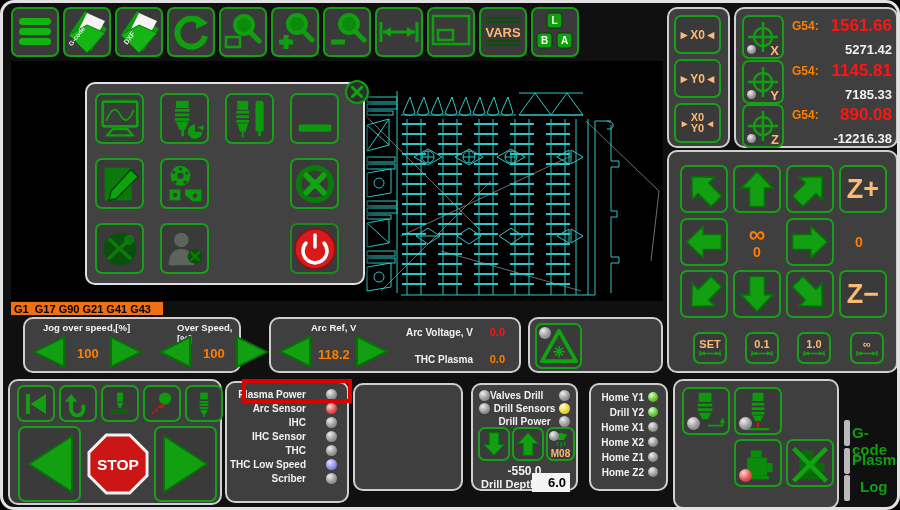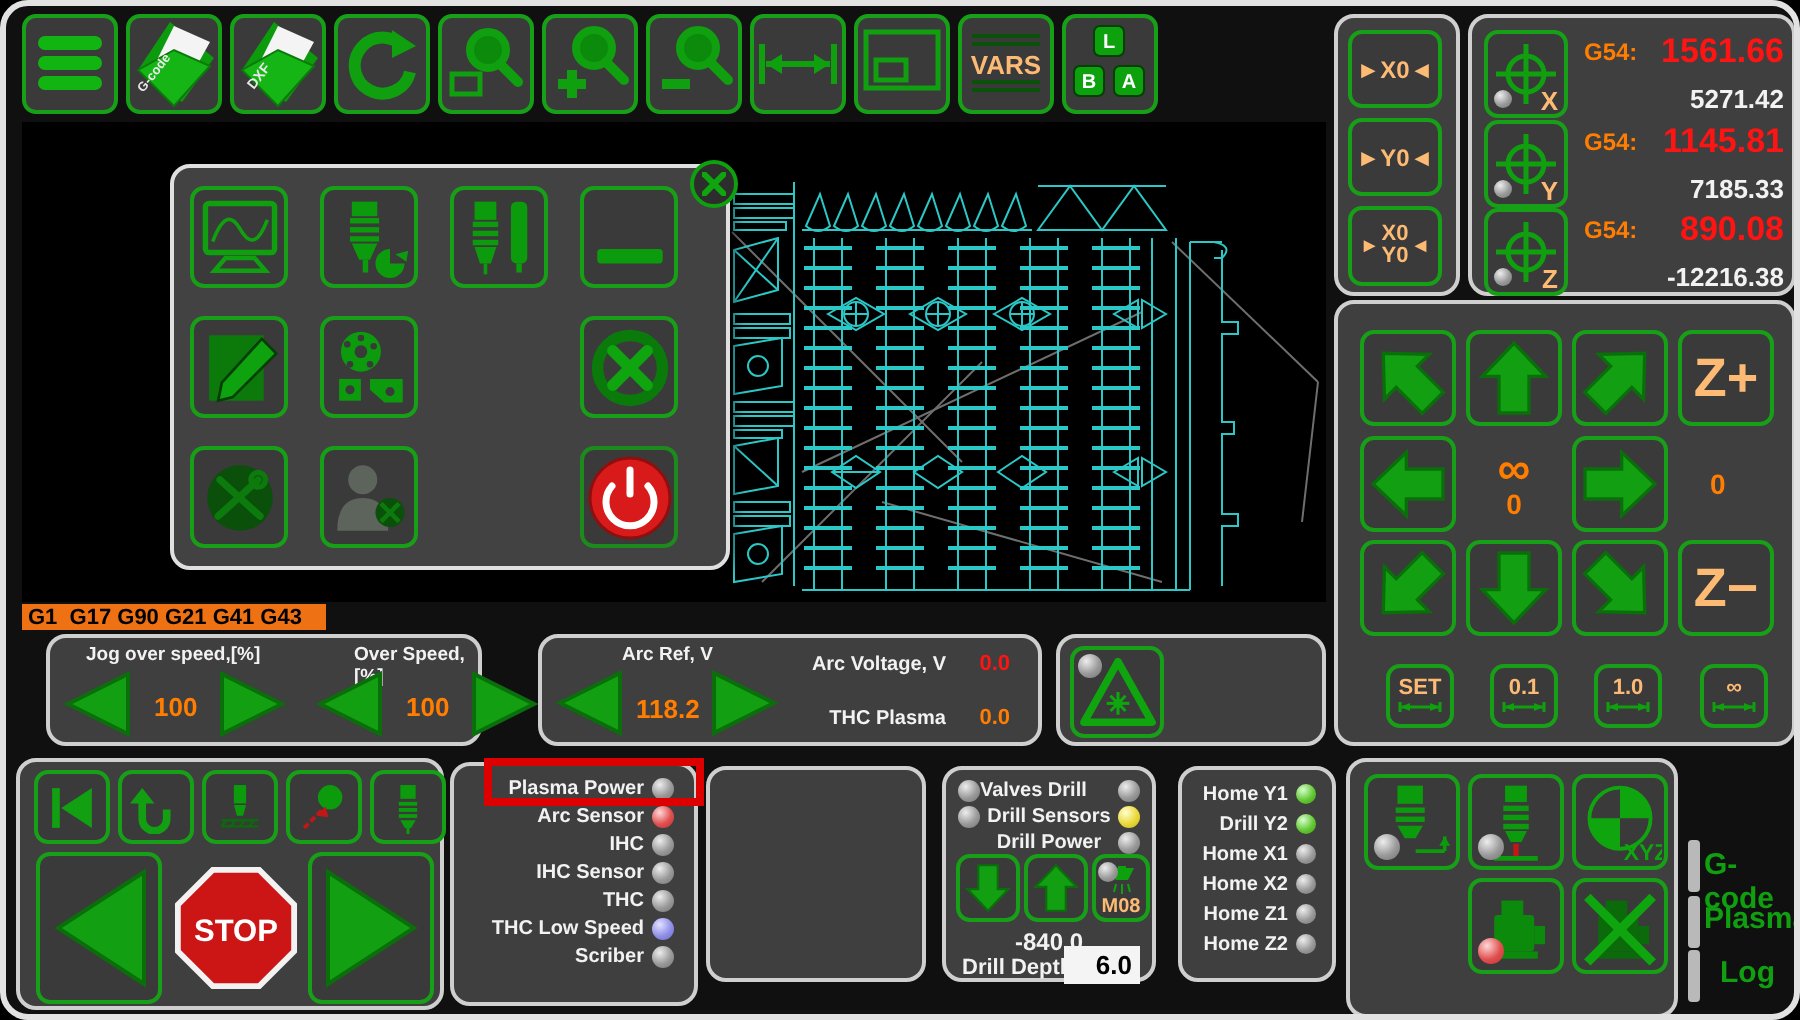--- a/index.html
+++ b/index.html
@@ -25,21 +25,21 @@
   .axled{position:absolute;left:3px;bottom:3px;width:9px;height:9px;}
   .axletter{position:absolute;right:3px;bottom:-1px;font-size:13px;}
   .g54{position:absolute;left:50px;top:4px;font-size:12px;}
   .vprog{position:absolute;right:2px;top:1px;font-size:17px;}
   .vmach{position:absolute;right:2px;bottom:2px;font-size:13px;}
   
   .jbtn{width:48px;height:48px;}
   .sbtn{width:34px;height:32px;flex-direction:column;}
   .sbtn span{font-size:11px;line-height:10px;}
   
-  .ind-row{position:absolute;left:0;right:10px;height:13px;display:flex;justify-content:flex-end;align-items:center;gap:4px;text-align:right;}
+  .ind-row{position:absolute;left:0;right:10px;height:13px;display:flex;justify-content:flex-end;align-items:center;gap:20px;text-align:right;}
   .ind-label{color:#f2f2f2;font-weight:bold;font-size:10px;white-space:nowrap;}
   .home-row{position:absolute;left:6px;right:8px;height:12px;display:flex;justify-content:flex-end;align-items:center;gap:4px;}
   .home-row .led{width:10px;height:10px;}
   .drillrow{position:absolute;left:6px;right:6px;height:13px;display:flex;align-items:center;}
   .tabbar{position:absolute;width:6px;height:26px;background:#b9b9b9;border-radius:2px;}
   .tablab{position:absolute;font-size:15px;font-weight:bold;color:#0f9f0f;}
   .stepline{margin-top:1px;}
 </style>
 </head>
 <body>
@@ -702,21 +702,21 @@
           <rect x="6" y="0" width="4" height="2" fill="#0da10d"></rect>
         <g stroke="#0da10d" stroke-width="1">
             <line x1="5" y1="9" x2="4" y2="13"></line>
             <line x1="8" y1="9" x2="8" y2="14"></line>
             <line x1="11" y1="9" x2="12" y2="13"></line>
           </g>
       </svg>
       <span class="grn" style="font-size:10px">M08</span>
       <span class="led led-gray" style="position:absolute;left:1px;top:2px;width:10px;height:10px"></span>
     </div>
-    <span class="wht" style="position:absolute;left:0;right:0;top:79px;text-align:center;font-size:12px">-840.0</span>
+    <span class="wht" style="position:absolute;left:0;right:0;top:79px;text-align:center;font-size:12px">-550.0</span>
     <span class="wht" style="position:absolute;left:8px;top:93px;font-size:11px">Drill Depth</span>
     <div style="position:absolute;right:6px;top:88px;width:38px;height:19px;background:#f4f4f4;display:flex;align-items:center;justify-content:flex-end;padding-right:4px">
       <span style="color:#000;font-weight:bold;font-size:13px">6.0</span>
     </div>
   </div>
 
   <div class="panel" style="left:586px;top:380px;width:79px;height:108px">
     <div class="home-row" style="top:6px">
       <span class="ind-label">Home Y1</span>
       <span class="led led-green"></span>
@@ -760,28 +760,20 @@
         <rect x="16" y="2" width="12" height="9" fill="#0c9b0c"></rect>
         <rect x="15" y="13" width="14" height="3" fill="#0c9b0c"></rect>
           <rect x="15" y="18" width="14" height="3" fill="#0c9b0c"></rect>
           <rect x="15" y="23" width="14" height="3" fill="#0c9b0c"></rect>
         <polygon points="16,27 28,27 25,33 19,33" fill="#0c9b0c"></polygon>
         <line x1="22" y1="34" x2="22" y2="41" stroke="#c01818" stroke-width="3"></line>
         <line x1="10" y1="42" x2="34" y2="42" stroke="#0c9b0c" stroke-width="2.5"></line>
       </svg>
       <span class="led led-gray" style="position:absolute;left:3px;bottom:3px;width:13px;height:13px"></span>
     </div>
-    <div class="btn" style="left:111px;top:6px;width:48px;height:48px">
-      <svg width="42" height="42" viewBox="0 0 44 44">
-        <circle cx="22" cy="20" r="16" fill="none" stroke="#0fa50f" stroke-width="2"></circle>
-        <path d="M22 20 L22 4 A16 16 0 0 1 38 20 Z" fill="#0fa50f"></path>
-        <path d="M22 20 L22 36 A16 16 0 0 1 6 20 Z" fill="#0fa50f"></path>
-        <text x="24" y="42" font-size="12" font-weight="bold" fill="#0fa50f">XYZ</text>
-      </svg>
-    </div>
     <div class="btn" style="left:59px;top:58px;width:48px;height:48px">
       <svg width="40" height="40" viewBox="0 0 44 44">
         <rect x="10" y="16" width="22" height="20" rx="2" fill="#0c8a0c"></rect>
         <rect x="14" y="8" width="12" height="8" fill="#0c8a0c"></rect>
         <rect x="32" y="22" width="6" height="10" fill="#0c8a0c"></rect>
         <rect x="8" y="36" width="26" height="4" fill="#0c8a0c"></rect>
       </svg>
       <span class="led led-red" style="position:absolute;left:3px;bottom:3px;width:13px;height:13px"></span>
     </div>
     <div class="btn" style="left:111px;top:58px;width:48px;height:48px">

